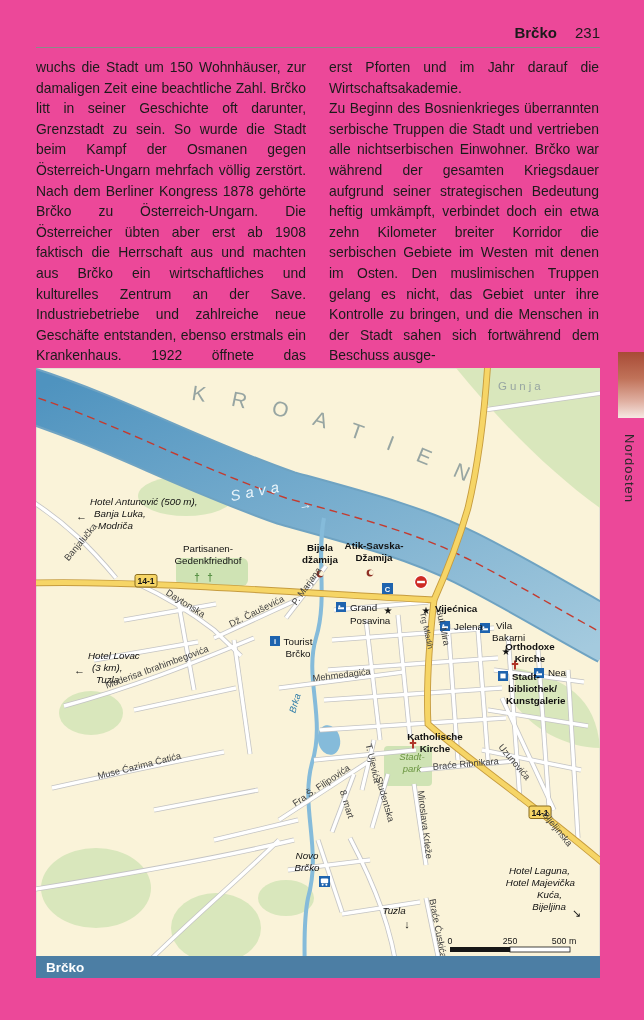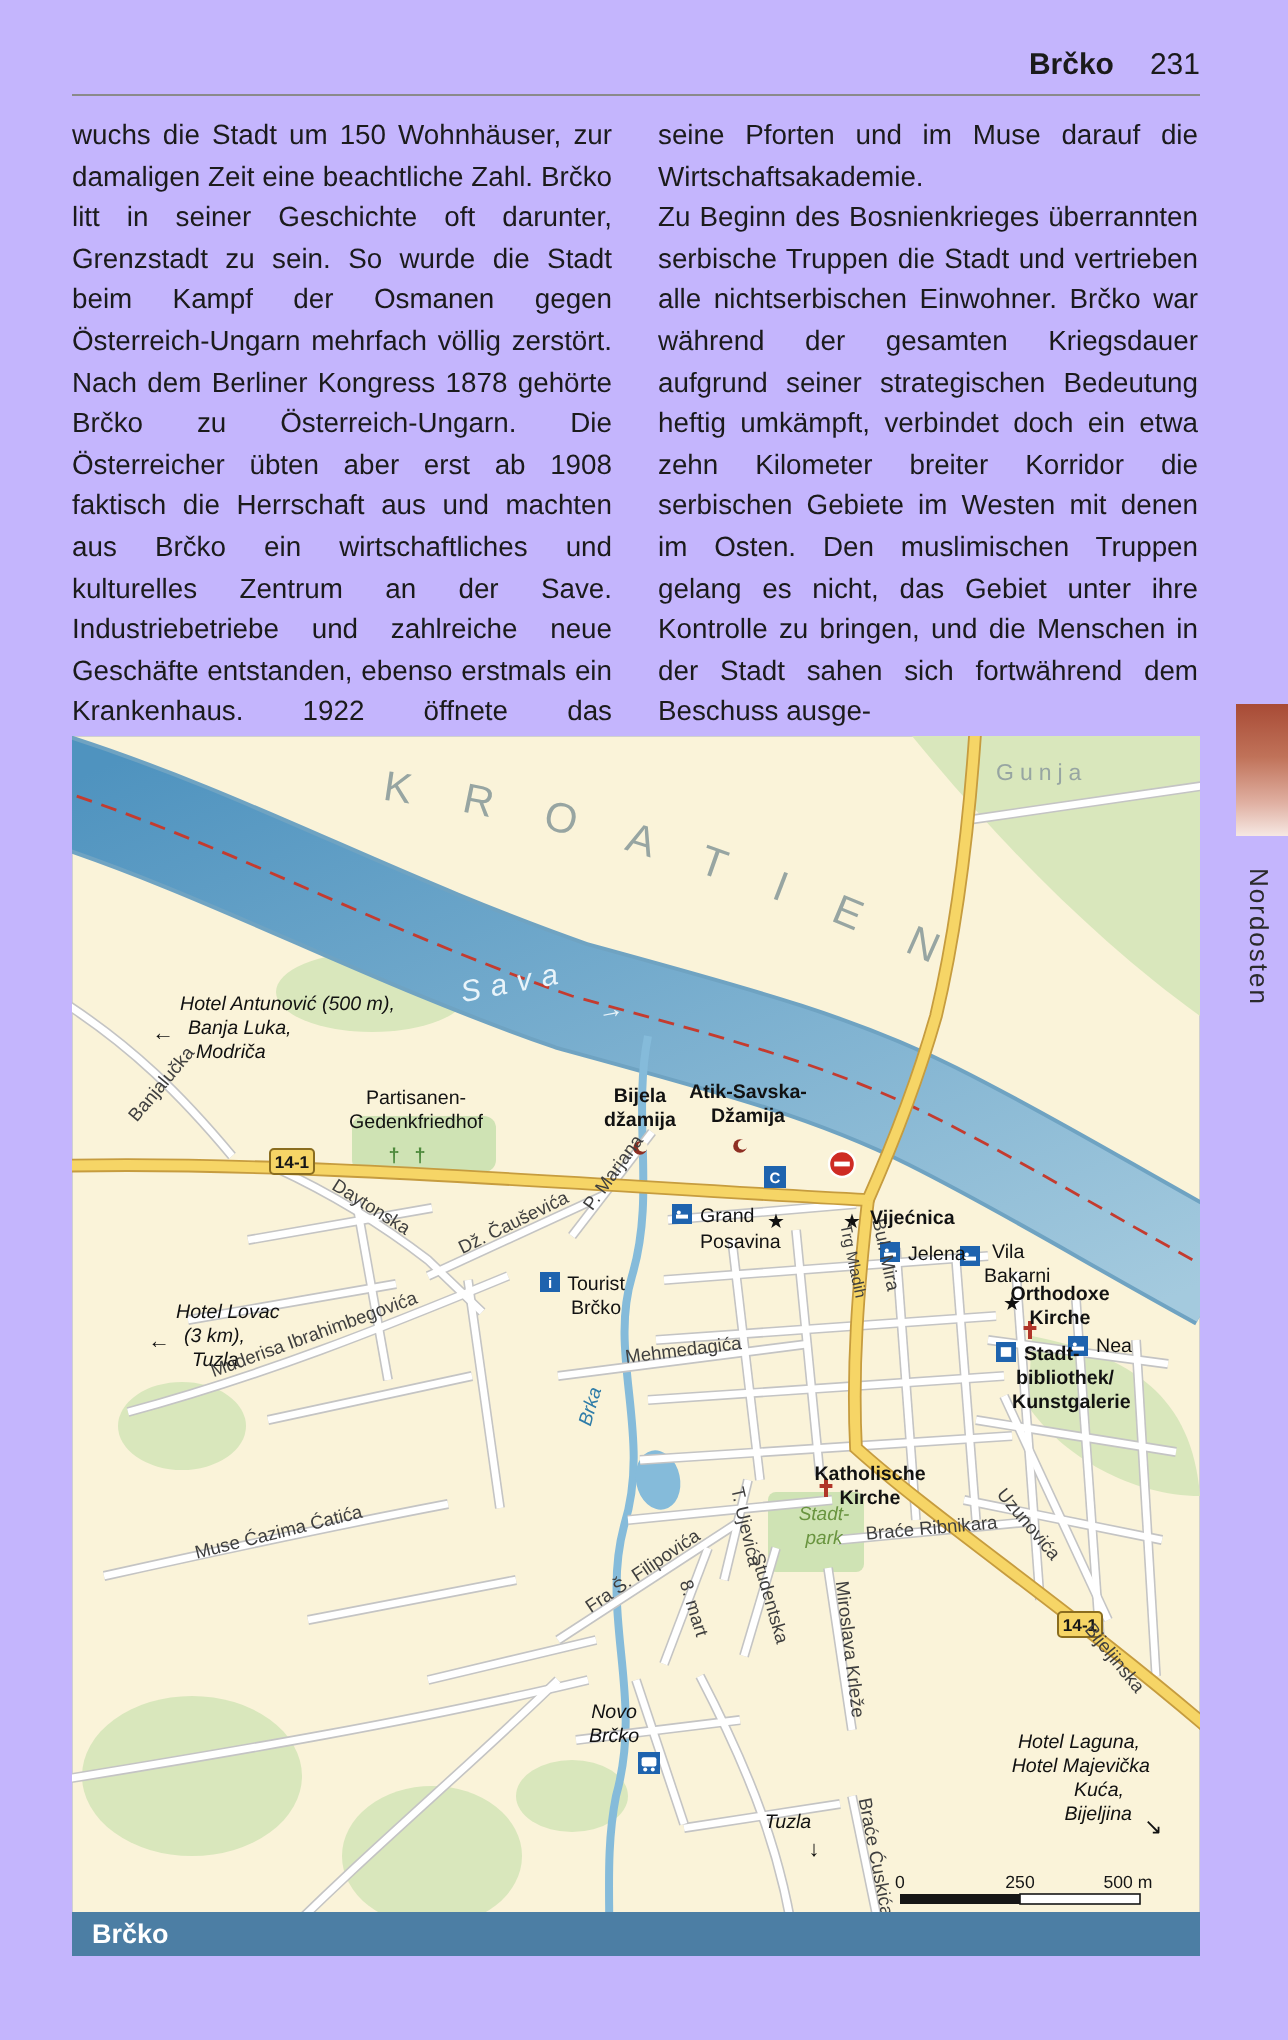--- a/index.html
+++ b/index.html
@@ -1,17 +1,17 @@
 <!DOCTYPE html>
 <html lang="de"><head>
 <meta charset="utf-8">
 <style>
   html,body{margin:0;padding:0;background:#ffffff;}
   body{font-family:"Liberation Sans",sans-serif;color:#1b1b1b;}
-  .page{position:relative;width:644px;height:1020px;background:#c4b5fd;overflow:hidden;}
+  .page{position:relative;width:644px;height:1020px;background:#ec4899;overflow:hidden;}
 
   .header{position:absolute;left:36px;top:24px;width:564px;text-align:right;font-size:15px;}
   .hdr-title{font-weight:bold;margin-right:18px;}
   .hdr-num{font-weight:normal;}
   .header-rule{position:absolute;left:36px;top:47px;width:564px;height:1px;background:#8a8a8a;}
 
   .cols{position:absolute;left:36px;top:57px;width:564px;display:flex;gap:23px;}
   .col{width:270px;font-size:13.9px;line-height:20.6px;text-align:justify;hyphens:auto;}
   .col p{margin:0;}
 
@@ -50,21 +50,21 @@
   <div class="header">
     <span class="hdr-title">Brčko</span><span class="hdr-num">231</span>
   </div>
   <div class="header-rule"></div>
 
   <div class="cols">
     <div class="col">
       <p>wuchs die Stadt um 150 Wohnhäuser, zur damaligen Zeit eine beachtliche Zahl. Brčko litt in seiner Geschichte oft darunter, Grenzstadt zu sein. So wurde die Stadt beim Kampf der Osmanen gegen Österreich-Ungarn mehrfach völlig zerstört. Nach dem Berliner Kongress 1878 gehörte Brčko zu Österreich-Ungarn. Die Österreicher übten aber erst ab 1908 faktisch die Herrschaft aus und machten aus Brčko ein wirtschaftliches und kulturelles Zentrum an der Save. Industriebetriebe und zahlreiche neue Geschäfte entstanden, ebenso erstmals ein Krankenhaus. 1922 öffnete das Gymnasium</p>
     </div>
     <div class="col">
-      <p>seine Pforten und im Muse darauf die Wirtschaftsakademie.</p>
+      <p>erst Pforten und im Jahr darauf die Wirtschaftsakademie.</p>
       <p>Zu Beginn des Bosnienkrieges überrannten serbische Truppen die Stadt und vertrieben alle nichtserbischen Einwohner. Brčko war während der gesamten Kriegsdauer aufgrund seiner strategischen Bedeutung heftig umkämpft, verbindet doch ein etwa zehn Kilometer breiter Korridor die serbischen Gebiete im Westen mit denen im Osten. Den muslimischen Truppen gelang es nicht, das Gebiet unter ihre Kontrolle zu bringen, und die Menschen in der Stadt sahen sich fortwährend dem Beschuss ausge-</p>
     </div>
   </div>
 
   <div class="side-tab"></div>
   <div class="vlabel">Nordosten</div>
 
   <div class="map-wrap">
   <svg width="564" height="610" viewBox="0 0 564 610" xmlns="http://www.w3.org/2000/svg">
     <defs>

